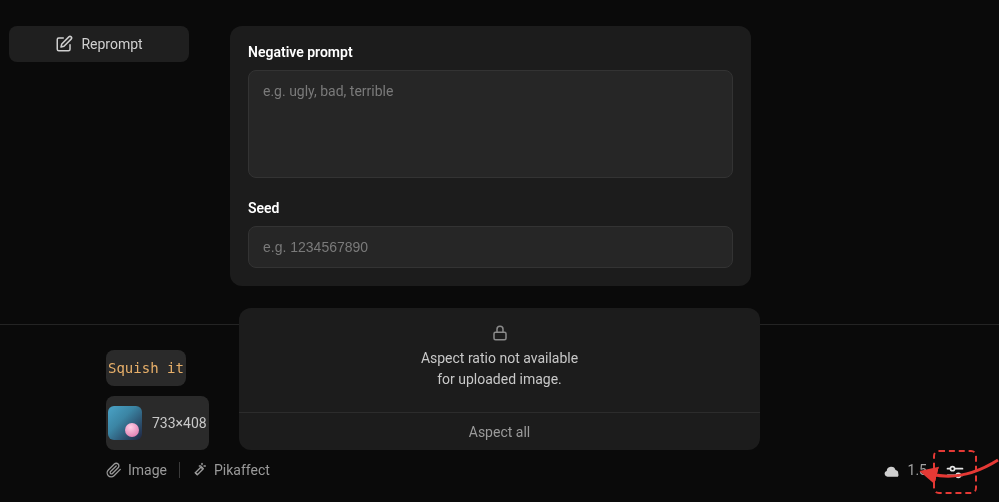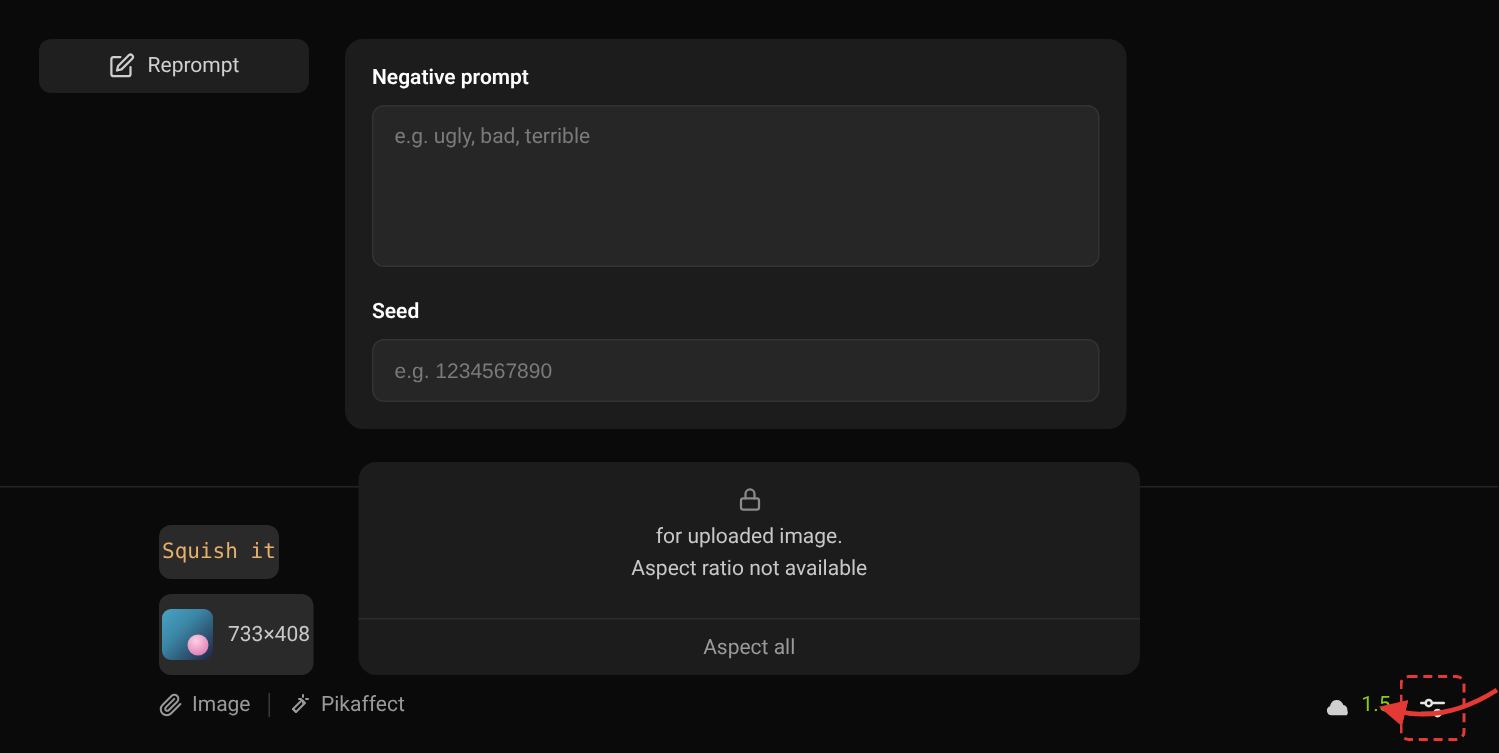--- a/index.html
+++ b/index.html
@@ -8,21 +8,21 @@
     font-family: -apple-system, BlinkMacSystemFont, "Segoe UI", Roboto, sans-serif;
     color: #e5e5e5;
     width: 999px;
     height: 502px;
     position: relative;
     overflow: hidden;
   }
   .reprompt-btn {
     position: absolute;
     top: 26px;
-    left: 26px;
+    left: 9px;
     width: 180px;
     height: 36px;
     background: #1f1f1f;
     border-radius: 8px;
     display: flex;
     align-items: center;
     justify-content: center;
     gap: 8px;
     cursor: pointer;
     color: #d0d0d0;
@@ -164,21 +164,21 @@
     background: #3a3a3a;
   }
 
   .right-score {
     position: absolute;
     right: 72px;
     top: 462px;
     display: flex;
     align-items: center;
     gap: 6px;
-    color: #84cc16;
+    color: #a3a3a3;
     font-size: 14px;
   }
 
   .sliders-btn {
     position: absolute;
     right: 28px;
     top: 456px;
     width: 32px;
     height: 32px;
     display: flex;
@@ -229,22 +229,22 @@
   <input class="seed-input" type="text" placeholder="e.g. 1234567890" style="">
 </div>
 
 <div class="aspect-panel">
   <div class="lock-wrap">
     <svg width="18" height="18" viewBox="0 0 24 24" fill="none" stroke="#8a8a8a" stroke-width="2" stroke-linecap="round" stroke-linejoin="round">
         <rect x="4" y="11" width="16" height="10" rx="2"></rect>
         <path d="M8 11V7a4 4 0 0 1 8 0v4"></path>
       </svg>
   </div>
+  <div class="aspect-msg">Aspect ratio not available</div>
   <div class="aspect-msg">for uploaded image.</div>
-  <div class="aspect-msg">Aspect ratio not available</div>
   <div class="reset-row">
     <span>Aspect all</span>
   </div>
 </div>
 
 <div class="chip squish">
   <span>Squish it</span>
 </div>
 
 <div class="chip dim">

